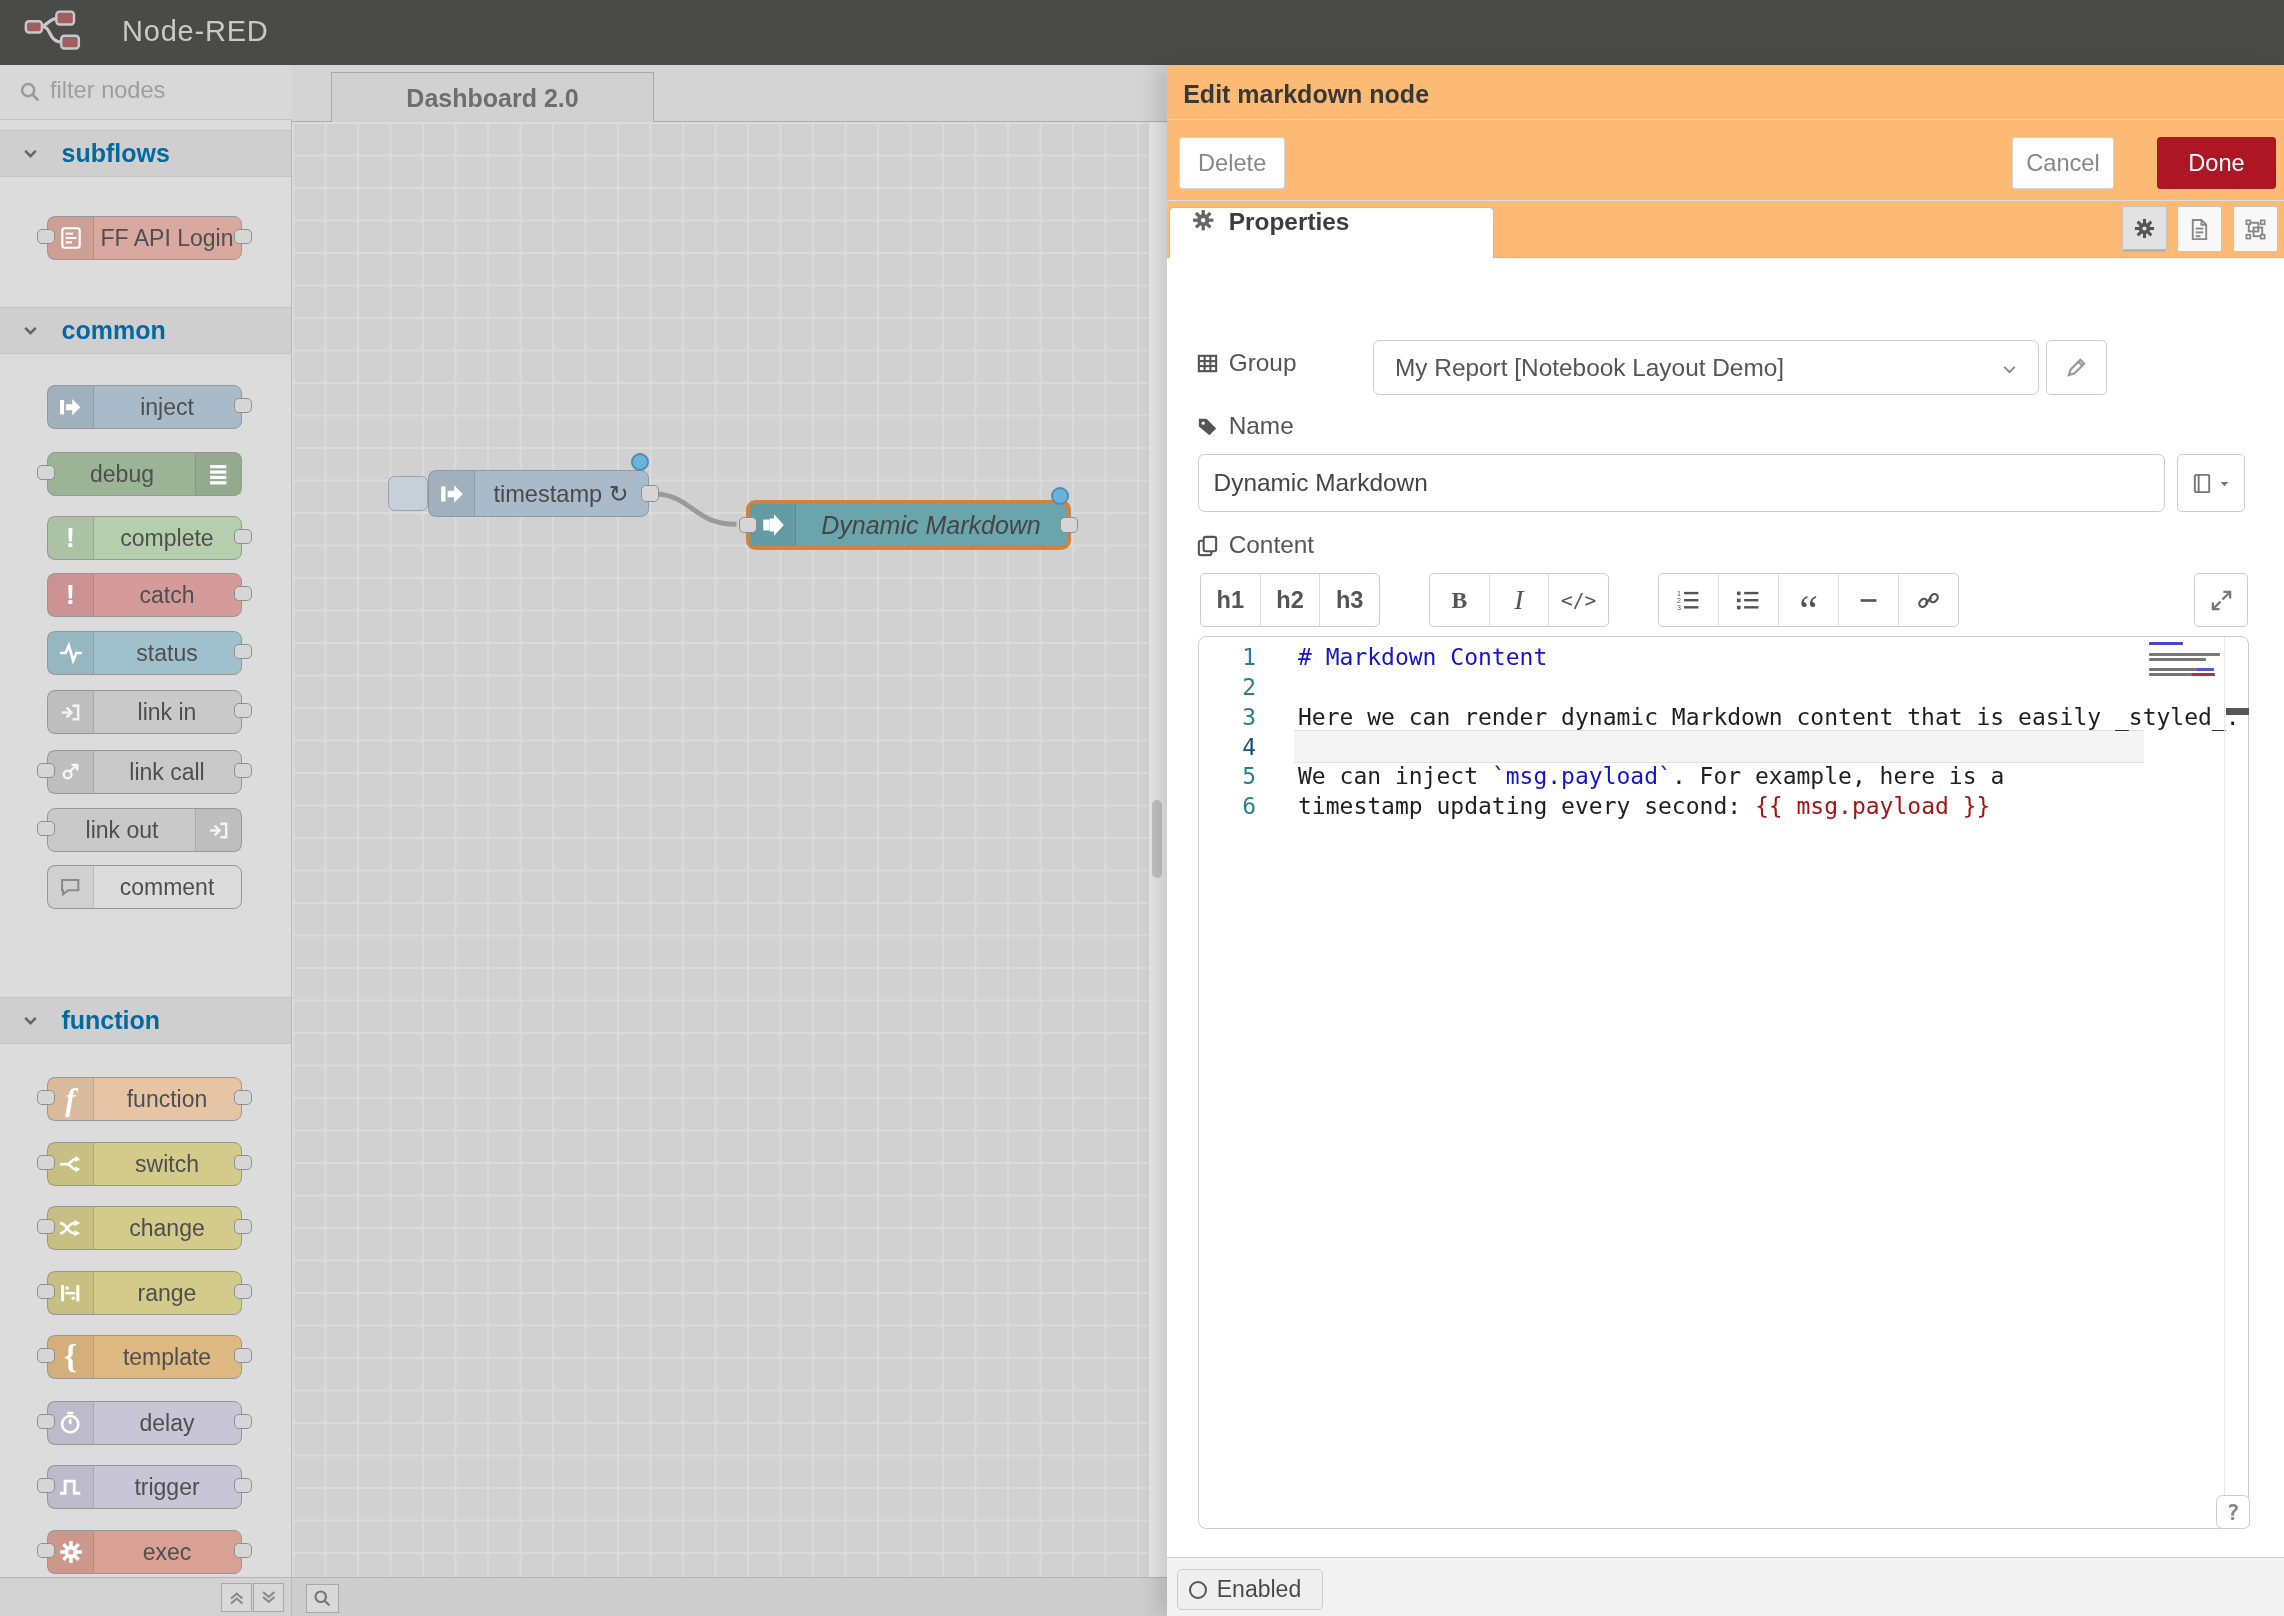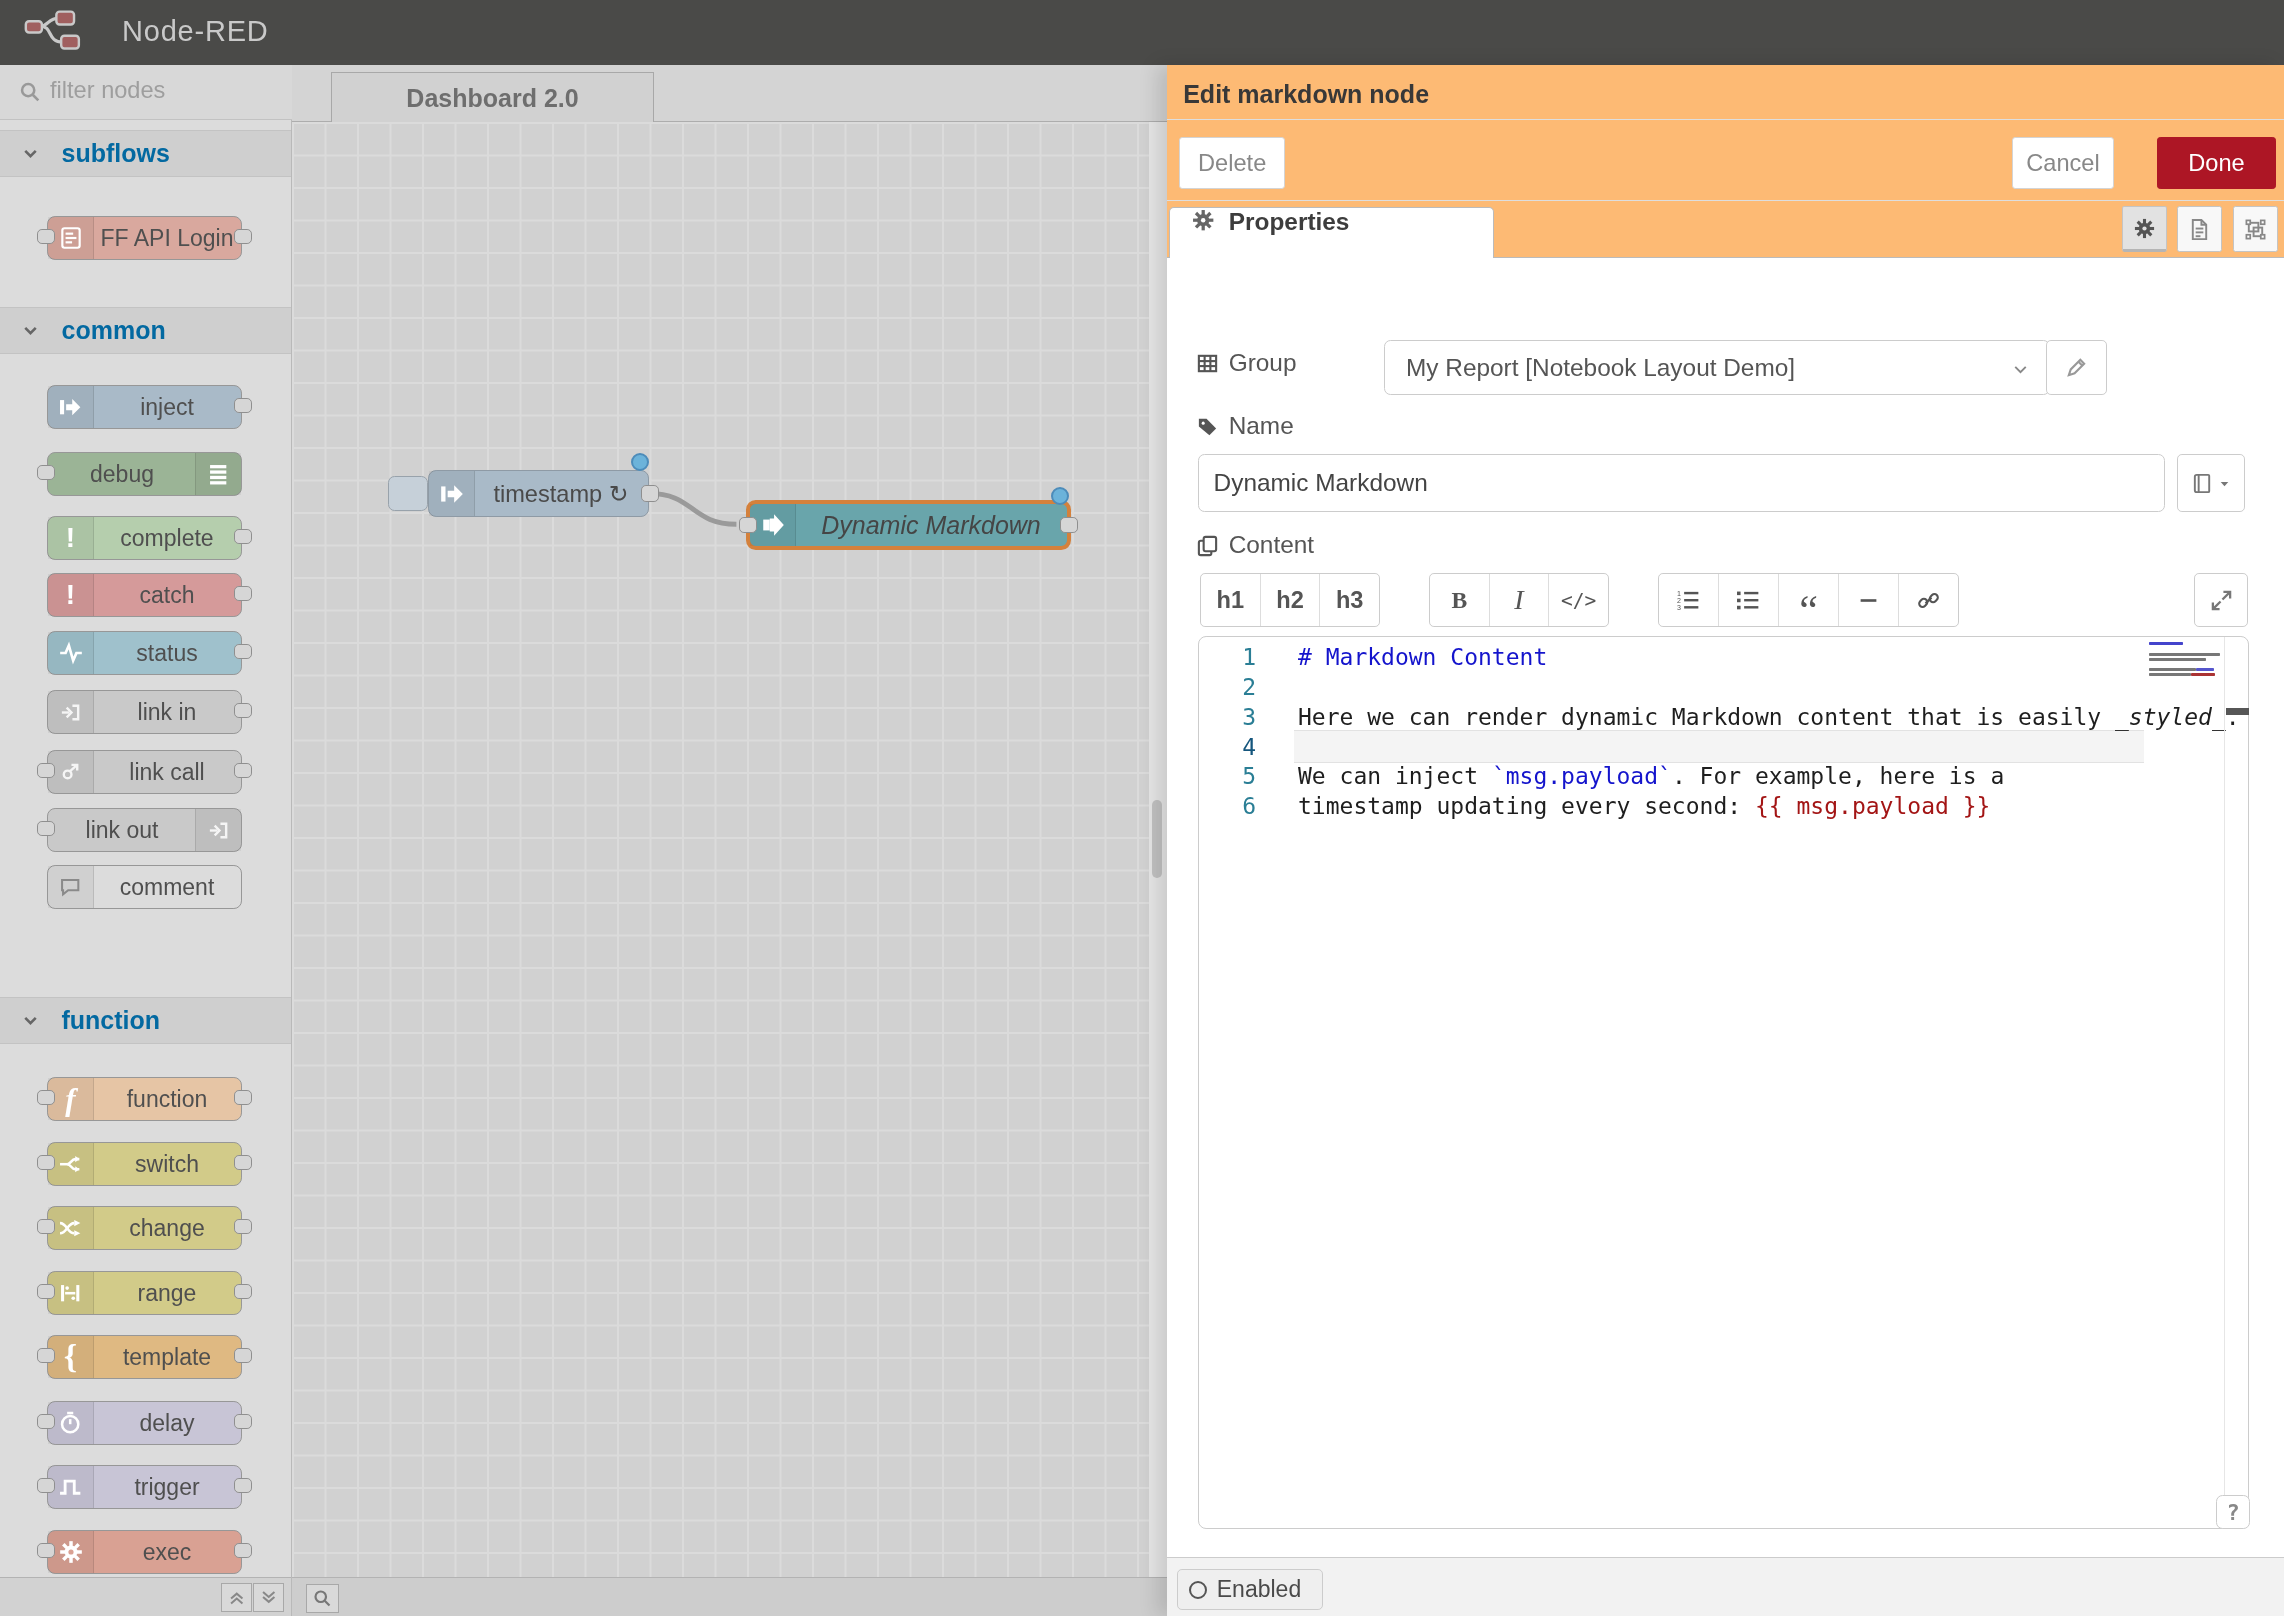--- a/index.html
+++ b/index.html
@@ -70,21 +70,21 @@
   .tb-group .tb:last-child{border-right:none;}
   .tb b{font-size:23.6px;}
   #editor{position:absolute;left:31px;top:378px;width:1051px;height:893px;background:#fff;border:1.6px solid #ccc;border-radius:8.1px;box-sizing:border-box;font-family:"DejaVu Sans Mono",monospace;font-size:23px;}
   .ed-line{position:absolute;left:0;height:30px;width:100%;}
   .lnum{position:absolute;left:0;width:57px;text-align:right;color:#2a7e95;}
   .lnum.active{color:#15567d;}
   .ltext{position:absolute;left:99px;white-space:pre;color:#1e1e1e;}
   .tok-head{color:#1414cc;}
   .tok-code{color:#1414cc;}
   .tok-tpl{color:#a31515;}
-  .tok-em{font-style:italic;margin-top:10px;}
+  .tok-em{margin-top:10px;}
   #cur-line{position:absolute;left:95px;top:93px;width:850px;height:32.5px;background:#f4f4f4;border-top:1.6px solid #e2e2e2;border-bottom:1.6px solid #e2e2e2;box-sizing:border-box;}
   #minimap{position:absolute;left:950px;top:3.2px;width:75px;height:89px;}
   .mm{position:absolute;height:3.2px;border-radius:0.8px;}
   #ed-vline{position:absolute;left:1025px;top:0;width:0;height:890px;border-left:1.6px solid #e6e6e6;}
   #ed-marker{position:absolute;left:1027px;top:71px;width:23px;height:7.3px;background:#565656;}
   #help-btn{position:absolute;left:1017px;top:858px;width:34px;height:34px;background:#fff;border:1.6px solid #ccc;border-radius:6.5px;box-sizing:border-box;display:flex;align-items:center;justify-content:center;font-size:22px;font-weight:bold;color:#888;}
   #tray-footer{position:absolute;left:0;top:1492px;width:1117px;height:59px;background:#f2f2f2;border-top:1.6px solid #ccc;box-sizing:border-box;}
   #enabled-btn{position:absolute;left:9.7px;top:11.4px;width:146px;height:41px;background:#efefef;border:1.6px solid #ccc;border-radius:4.9px;box-sizing:border-box;display:flex;align-items:center;font-size:23px;color:#4a4a4a;}
   #enabled-btn .circ{width:18px;height:18px;border:2.4px solid #555;border-radius:50%;margin:0 9.7px 0 11.4px;box-sizing:border-box;}
 </style>
@@ -504,21 +504,21 @@
       <div class="frow-label" style="left:29px;top:91px;">
         <svg width="23" height="23" viewBox="0 0 24 24">
             <rect x="3" y="4" width="18" height="16" fill="none" stroke="#555" stroke-width="2.2"></rect>
             <line x1="3" y1="9.5" x2="21" y2="9.5" stroke="#555" stroke-width="2.2"></line>
             <line x1="3" y1="14.7" x2="21" y2="14.7" stroke="#555" stroke-width="2.2"></line>
             <line x1="9" y1="4" x2="9" y2="20" stroke="#555" stroke-width="2.2"></line>
             <line x1="15" y1="4" x2="15" y2="20" stroke="#555" stroke-width="2.2"></line>
           </svg>
         <span>Group</span>
       </div>
-      <div class="input-box" style="left:217px;top:82px;width:666px;height:55px;">
+      <div class="input-box" style="left:206px;top:82px;width:666px;height:55px;">
         <span style="margin-left:21px;">My Report [Notebook Layout Demo]</span>
         <svg class="abs" style="right:18px;top:18px;" width="21" height="21" viewBox="0 0 24 24">
             <polyline points="6,9 12,15 18,9" fill="none" stroke="#888" stroke-width="2.2"></polyline>
           </svg>
       </div>
       <div class="tbtn" style="left:879px;top:82px;width:61px;height:55px;">
         <svg width="23" height="23" viewBox="0 0 24 24">
             <path d="M4 20l2-6L16 4l4 4L10 18z" fill="none" stroke="#999" stroke-width="2.2"></path>
             <path d="M14 6l4 4" stroke="#999" stroke-width="2.2"></path>
           </svg>

